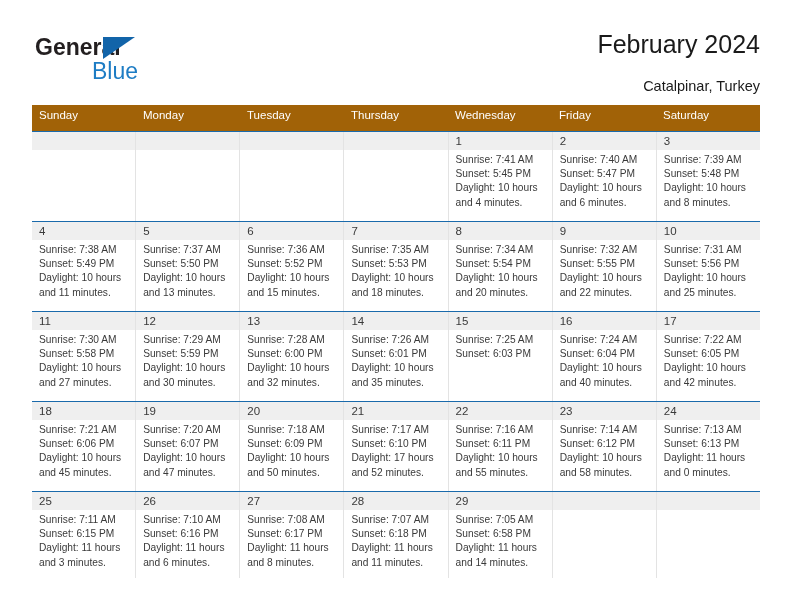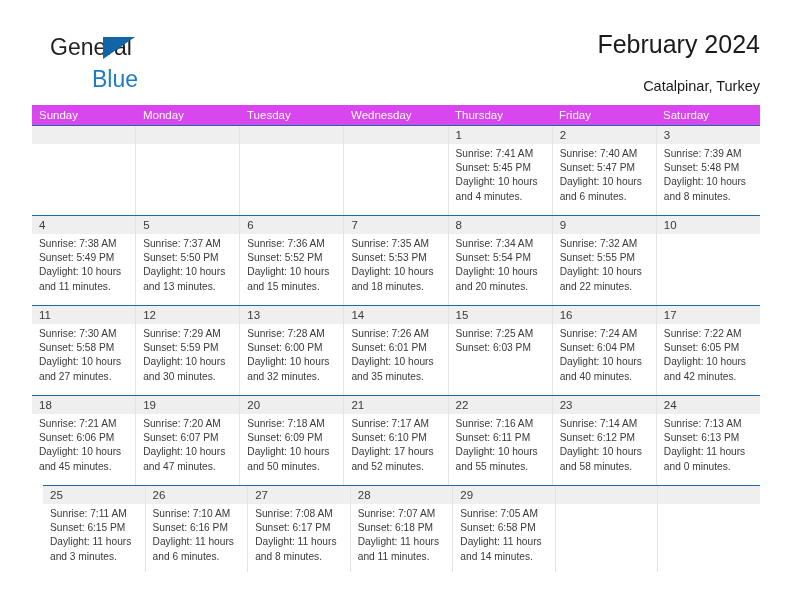--- a/index.html
+++ b/index.html
@@ -33,44 +33,44 @@
 
   .logo {
     position: absolute;
     left: 0;
     top: 6px;
     width: 190px;
     height: 56px;
   }
   .logo-general {
     position: absolute;
-    left: 18px;
+    left: 3px;
     top: 0px;
     font-size: 23px;
     color: #231f20;
     letter-spacing: 0px;
     line-height: 26px;
+    font-weight: bold;
   }
   .logo-triangle {
     position: absolute;
     left: 71px;
     top: 3px;
     width: 0;
     height: 0;
     border-left: 32px solid #1264a9;
     border-bottom: 22px solid transparent;
   }
   .logo-blue {
     position: absolute;
     left: 60px;
     top: 24px;
     font-size: 23px;
     color: #1d7cc4;
     line-height: 26px;
-    margin-top: 8px;
   }
 
   .title-block {
     position: absolute;
     right: 0;
     top: 0;
     text-align: right;
   }
   .cal-title {
     font-size: 25px;
@@ -89,43 +89,42 @@
   
   .calendar {
     position: absolute;
     left: 32px;
     top: 105px;
     width: 728px;
   }
 
   .weekday-row {
     display: flex;
-    background: #d946ef;
-    height: 20px;
+    background: #a16207;
+    height: 26px;
   }
   .weekday {
     flex: 1 1 0;
     color: #ffffff;
     font-size: 11.5px;
     line-height: 21px;
     padding-left: 7px;
     box-sizing: border-box;
     white-space: nowrap;
     overflow: hidden;
   }
 
   .week-row {
     display: flex;
     height: 90px;
     border-top: 1.6px solid #1a6aab;
     box-sizing: border-box;
   }
   .week-row.last {
     height: 87px;
-    margin-left: 11px;
   }
 
   .day-cell {
     flex: 1 1 0;
     box-sizing: border-box;
     border-right: 1px solid #e3e3e3;
     position: relative;
     overflow: hidden;
     background: #ffffff;
   }
@@ -178,22 +177,22 @@
     </div>
 
   </div>
 
   <div class="calendar">
 
     <div class="weekday-row">
       <div class="weekday">Sunday</div>
       <div class="weekday">Monday</div>
       <div class="weekday">Tuesday</div>
+      <div class="weekday">Thursday</div>
       <div class="weekday">Wednesday</div>
-      <div class="weekday">Thursday</div>
       <div class="weekday">Friday</div>
       <div class="weekday">Saturday</div>
     </div>
 
     <div id="weeks-container">
         <div class="week-row">
           <div class="day-cell empty">
             <div class="day-band">
               <div class="day-number"></div>
             </div>
@@ -302,20 +301,25 @@
             <div class="day-body">
               <div class="day-line">Sunrise: 7:32 AM</div>
               <div class="day-line">Sunset: 5:55 PM</div>
               <div class="day-line wrap">Daylight: 10 hours and 22 minutes.</div>
             </div>
           </div>
           <div class="day-cell">
             <div class="day-band">
               <div class="day-number">10</div>
             </div>
+            <div class="day-body">
+              <div class="day-line">Sunrise: 7:31 AM</div>
+              <div class="day-line">Sunset: 5:56 PM</div>
+              <div class="day-line wrap">Daylight: 10 hours and 25 minutes.</div>
+            </div>
           </div>
         </div>
         <div class="week-row">
           <div class="day-cell">
             <div class="day-band">
               <div class="day-number">11</div>
             </div>
             <div class="day-body">
               <div class="day-line">Sunrise: 7:30 AM</div>
               <div class="day-line">Sunset: 5:58 PM</div>

